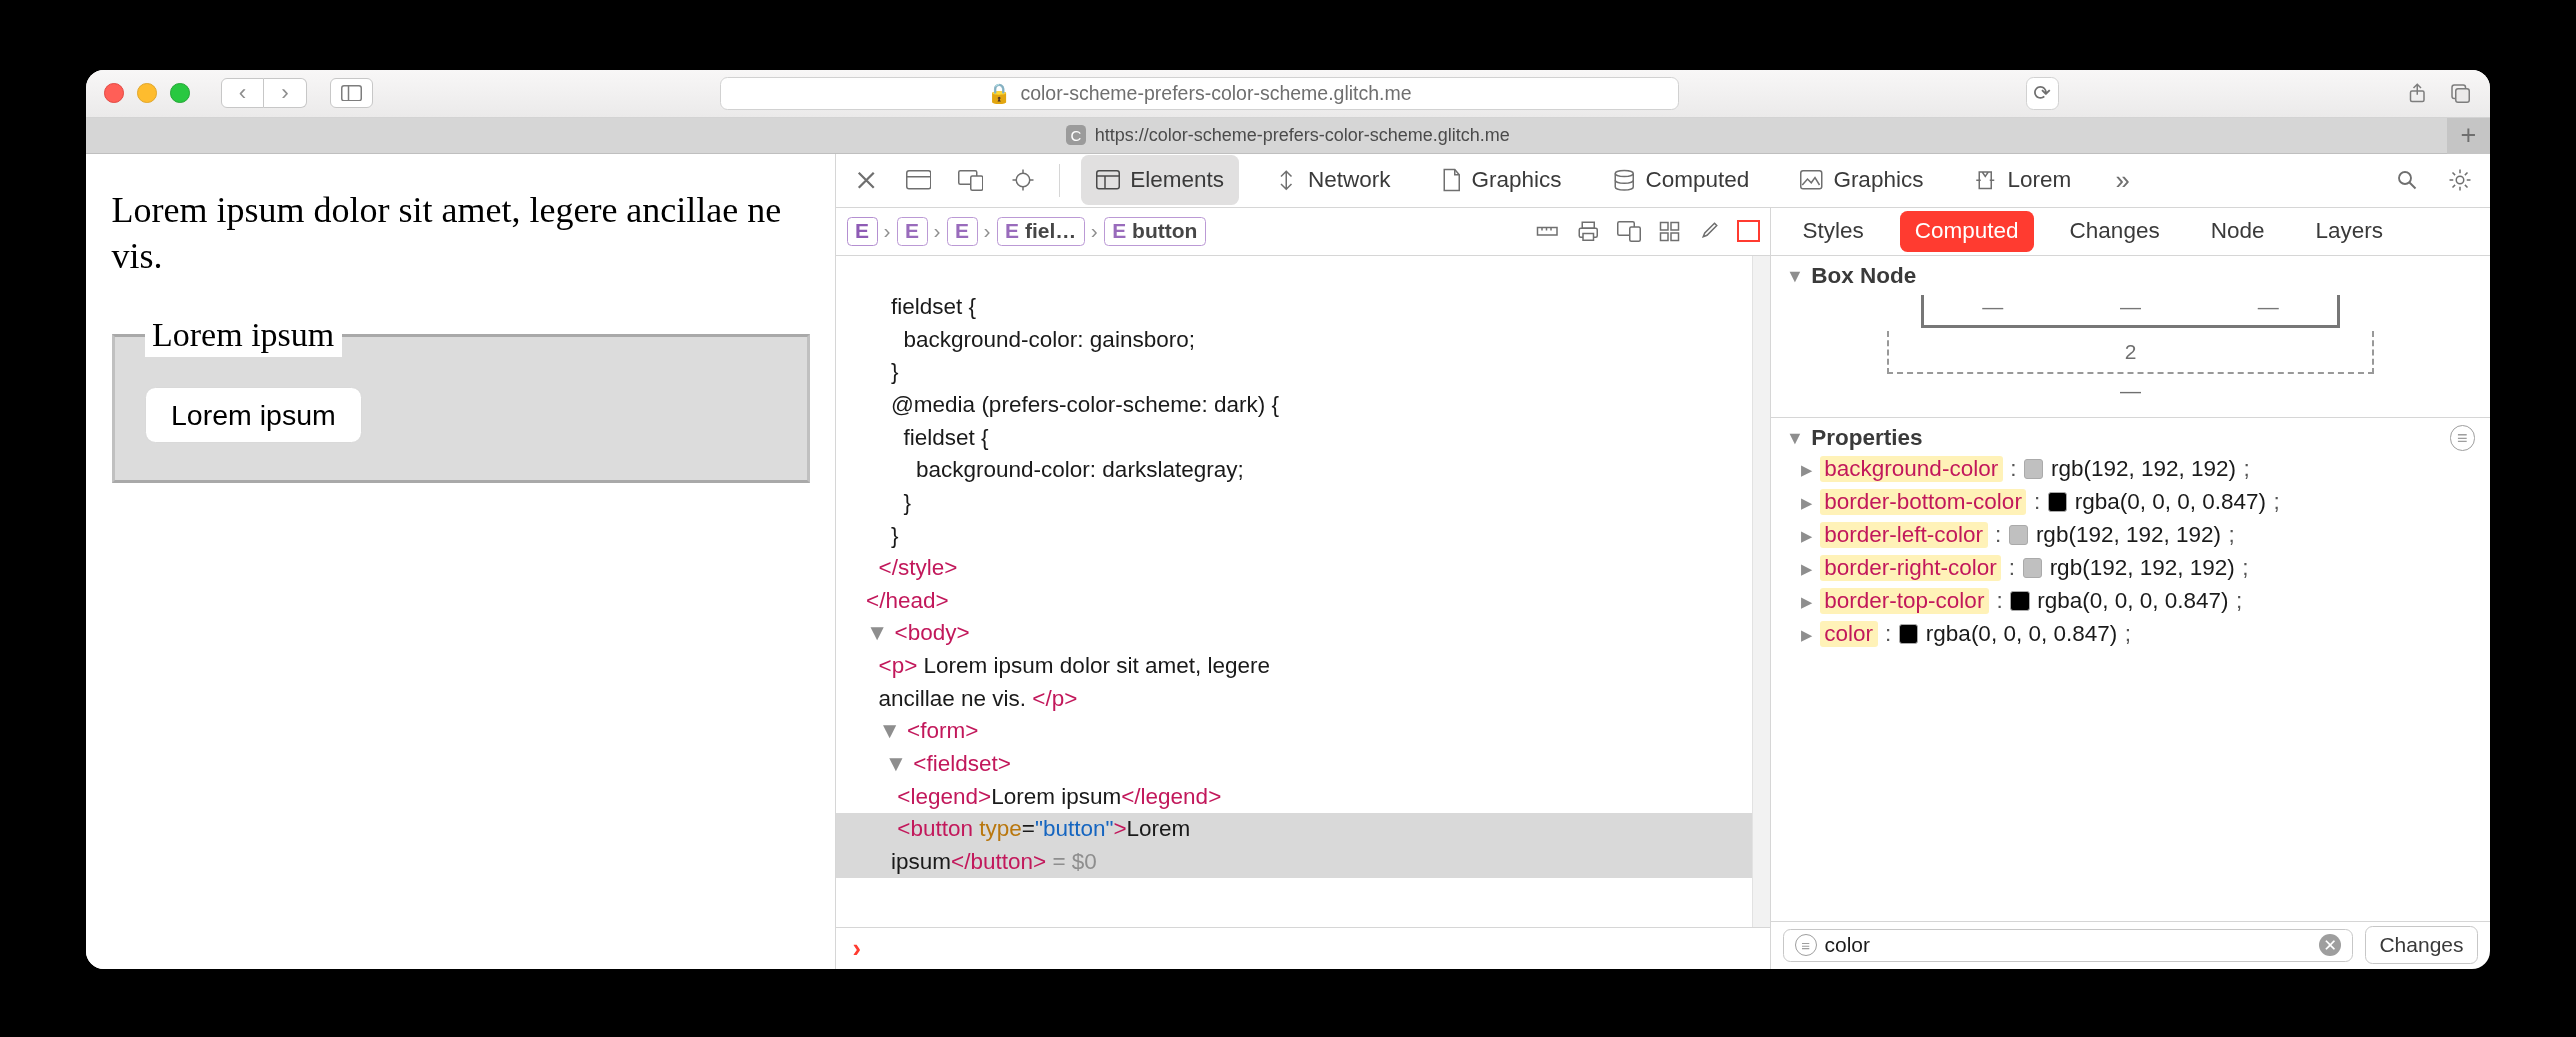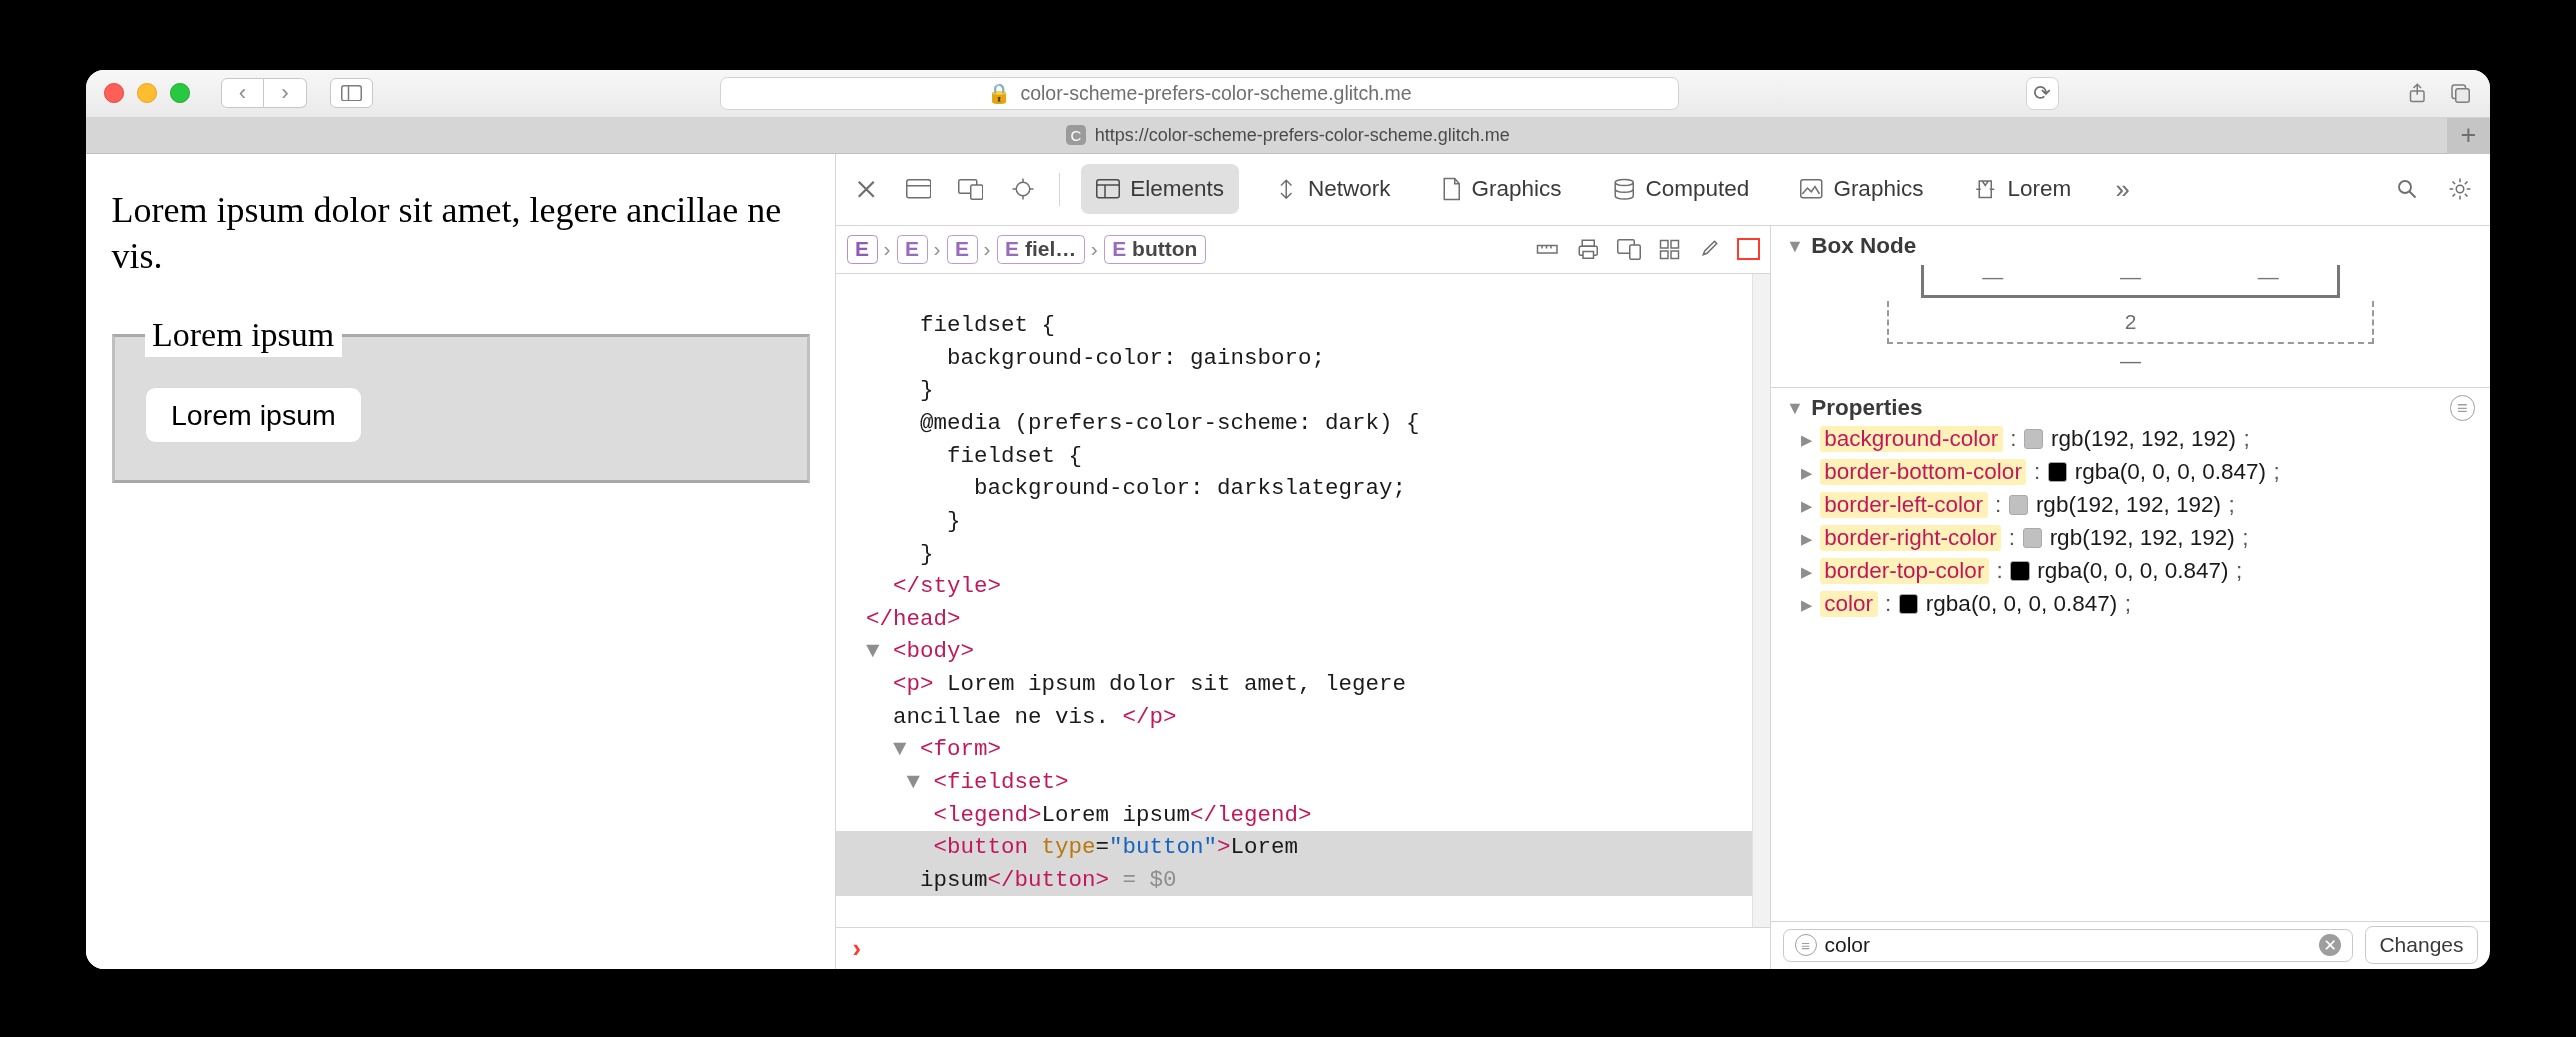--- a/index.html
+++ b/index.html
@@ -100,21 +100,21 @@
     background:#fff;
     border:1.5px solid #d9d9d9;
     border-radius:10.5px;
     padding:10.5px 25.5px;
     font-size:28.5px;
     font-family: -apple-system, sans-serif;
   }
   
   .devtools { flex:1; display:flex; flex-direction:column; border-left:1.5px solid #d6d6d6; min-height:0;}
   .dt-toolbar {
-    height:72px;
+    height:54px;
     border-bottom:1.5px solid #d6d6d6;
     display:flex;
     align-items:center;
     gap:21px;
     padding:0 15px;
     font-size:22.5px;
     color:#3a3a3a;
   }
   .dt-toolbar .ico { color:#6f6f6f; display:flex; align-items:center; justify-content:center; width:31px; height:31px;}
   .dt-toolbar .sep { width:0.7px; height:33px; background:#d6d6d6;}
@@ -130,21 +130,21 @@
     gap:6px; font-size:21px; color:#4b4b4b;
   }
   .bc-chip { background:#fff; border:1.5px solid #b48fd1; color:#8e5bb5; border-radius:4.5px; padding:1.5px 7.5px; font-weight:600;}
   .bc-chip.dim { opacity:0.9;}
   .bc-arrow { color:#8e8e8e;}
   .bc-right { margin-left:auto; display:flex; gap:18px; color:#6f6f6f; align-items:center;}
   .bc-right .redbox { width:22.5px;height:22.5px;border:2.2px solid #ff3b30;}
   .source {
     flex:1;
     overflow:auto;
-    font-family: Liberation Mono, monospace;
+    font-family: Liberation Sans, sans-serif;
     font-size:22.5px;
     line-height:1.45;
     padding:3px 0 0 30px;
     white-space:pre;
     color:#1a1a1a;
     position:relative;
   }
   .tag { color:#c2185b; }
   .attr { color:#b9770e; }
   .val { color:#1565c0; }
@@ -396,20 +396,27 @@
 <span class="hlrow">     <span class="tag">&lt;button</span><span class="attr"> type</span>=<span class="val">"button"</span><span class="tag">&gt;</span><span>Lorem 
     ipsum</span><span class="tag">&lt;/button&gt;</span><span class="muted"> = $0</span></span></div>
           <div class="scrollv"></div>
           </div>
           <div class="console-strip">
             <span class="chev">›</span>
           </div>
         </div>
 
         <div class="stylecol">
+          <div class="style-tabs">
+            <div class="stab">Styles</div>
+            <div class="stab active">Computed</div>
+            <div class="stab">Changes</div>
+            <div class="stab">Node</div>
+            <div class="stab">Layers</div>
+          </div>
 
           <div class="panel-section">
             <div class="panel-title">
                 <span class="disc">▼</span>
                 <span>Box Node</span>
               </div>
             <div class="boxmodel-area">
               <div class="bm-solid">
                   <span>—</span>
                   <span>—</span>

